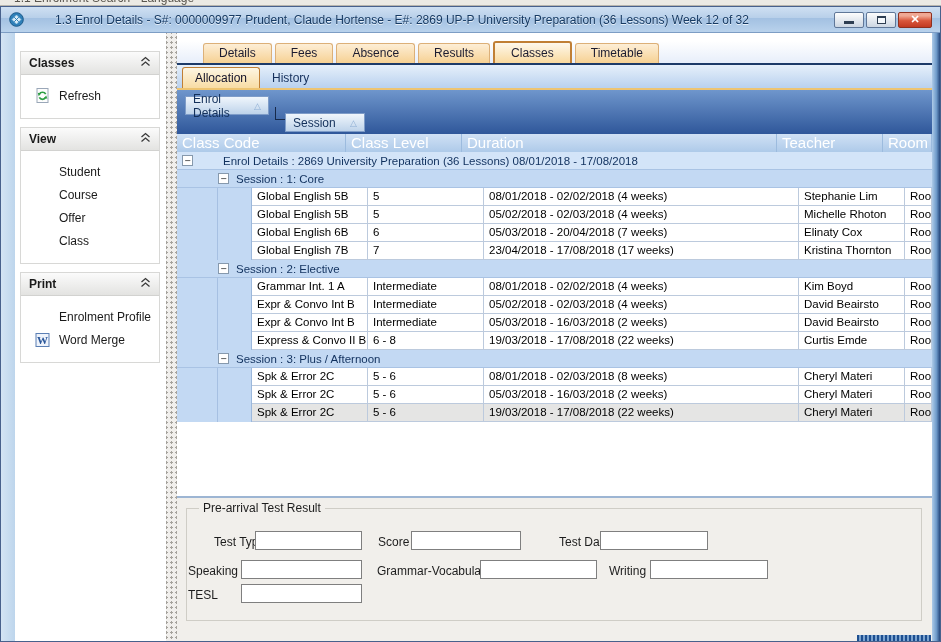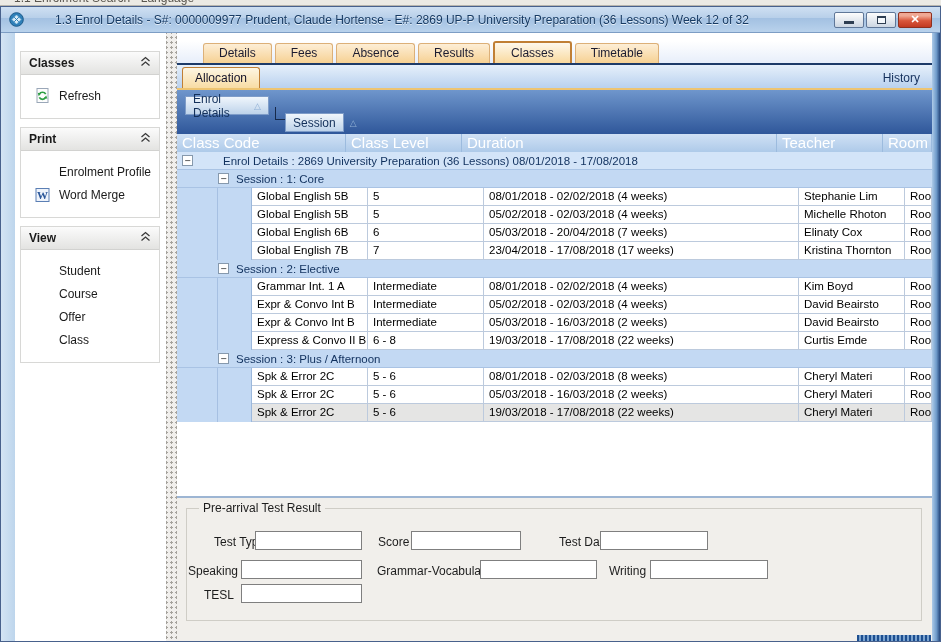--- a/index.html
+++ b/index.html
@@ -40,30 +40,30 @@
   
   .main { flex:1; display:flex; flex-direction:column; background:#fff; padding-top:8px; min-width:0; }
   .right-strip { width:8px; background:linear-gradient(90deg,#aecbe8,#6f9bca 55%,#27497e); }
 
   
   .tabstrip { height:24px; display:flex; align-items:flex-end; padding-left:26px; background:linear-gradient(#ffffff,#e7eefa); border-bottom:2px solid #1c3a68; }
   .tab { font-size:12px; color:#1c1c30; padding:2px 15px 3px; margin-right:3px; border:1px solid #dcb078; border-bottom:none; border-radius:3px 3px 0 0; background:linear-gradient(#fdeed6,#f6d193); cursor:pointer; }
   .tab.active { background:linear-gradient(#fef8ec,#f9d99e); border-color:#c07f35; border-width:2px 2px 0 2px; padding:3px 16px 3px; }
 
   
-  .subtabstrip { height:25px; display:flex; align-items:flex-end; padding-left:5px; background:linear-gradient(#e6f0fb,#b9d1ee); border-bottom:2px solid #edc472;justify-content:space-between; }
+  .subtabstrip { height:25px; display:flex; align-items:flex-end; padding-left:5px; background:linear-gradient(#e6f0fb,#b9d1ee); border-bottom:2px solid #edc472; }
   .subtab { font-size:12px; color:#15305c; padding:3px 12px 3px; cursor:pointer; }
   .subtab.active { background:linear-gradient(#fdf6e3,#f8dca4); border:1px solid #c07f35; border-bottom:none; border-radius:3px 3px 0 0; color:#101028; }
 
   
   .groupby { height:44px; background:linear-gradient(#6f96cc,#2f579a); position:relative; flex:0 0 44px; }
   .gbtn { position:absolute; height:19px; display:flex; align-items:center; padding:0 7px; font-size:12px; color:#13305a; background:linear-gradient(#f0f6fc,#bed3ea); border:1px solid #7e9cc8; cursor:pointer; }
   .gbtn .tri { margin-left:auto; font-size:9px; color:#8fafd4; padding-left:14px; }
   .gb1 { left:8px; top:6px; width:84px; }
-  .gb2 { left:108px; top:23px; width:59px; }
+  .gb2 { left:108px; top:23px; width:80px; }
   .gconn { position:absolute; left:98px; top:17px; width:10px; height:13px; border-left:1px solid #17294a; border-bottom:1px solid #17294a; }
 
   
   .gridhead { height:18px; display:flex; background:linear-gradient(#d0e1f5,#aecae9); color:#ffffff; font-size:15px; flex:0 0 18px; }
   .gh { line-height:17px; padding-left:5px; border-right:1px solid #9cbbde; white-space:nowrap; overflow:hidden; }
   .c0 { width:169px; } .c1 { width:116px; } .c2 { width:315px; } .c3 { width:106px; } .c4 { flex:1; min-width:0; }
   .gridbody { flex:1; background:#fff; overflow:hidden; font-size:11.5px; }
   .grow { height:18px; display:flex; align-items:center; color:#11315e; border-bottom:1px solid #a9c3e4; cursor:pointer; white-space:nowrap; }
   .grow.l0 { background:#d3e4f8; padding-left:5px; }
   .grow.l1 { background:#c3d9f3; padding-left:41px; }
@@ -129,62 +129,62 @@
                   <polygon points="3.2,4.8 6.5,5.6 4.2,8.2" fill="#2e9e44"></polygon>
                   <path d="M4.8 9.4 A3.6 3.6 0 0 0 11.2 9.4" fill="none" stroke="#2e9e44" stroke-width="1.7"></path>
                   <polygon points="12.8,10.8 9.5,10 11.8,7.4" fill="#2e9e44"></polygon>
                 </svg></div>
               <div class="">Refresh</div>
             </div>
           </div>
         </div>
         <div class="spanel">
           <div class="spanel-h">
+            <div class="" style="display: inline;">View</div>
+            <div class="chev"><svg width="11" height="11" viewBox="0 0 11 11">
+                <path d="M1.5 5 L5.5 1.5 L9.5 5 M1.5 9.5 L5.5 6 L9.5 9.5" fill="none" stroke="#3a3a3a" stroke-width="1.3"></path>
+              </svg></div>
+          </div>
+          <div class="spanel-b">
+            <div class="sitem">
+              <div class="sicon"></div>
+              <div class="">Student</div>
+            </div>
+            <div class="sitem">
+              <div class="sicon"></div>
+              <div class="">Course</div>
+            </div>
+            <div class="sitem">
+              <div class="sicon"></div>
+              <div class="">Offer</div>
+            </div>
+            <div class="sitem">
+              <div class="sicon"></div>
+              <div class="">Class</div>
+            </div>
+          </div>
+        </div>
+        <div class="spanel">
+          <div class="spanel-h">
             <div class="" style="display: inline;">Print</div>
             <div class="chev"><svg width="11" height="11" viewBox="0 0 11 11">
                 <path d="M1.5 5 L5.5 1.5 L9.5 5 M1.5 9.5 L5.5 6 L9.5 9.5" fill="none" stroke="#3a3a3a" stroke-width="1.3"></path>
               </svg></div>
           </div>
           <div class="spanel-b">
             <div class="sitem">
               <div class="sicon"></div>
               <div class="">Enrolment Profile</div>
             </div>
             <div class="sitem">
               <div class="sicon"><svg width="17" height="16" viewBox="0 0 16 16">
                   <rect x="1.5" y="1.5" width="13" height="13" fill="#eef3fb" stroke="#5b7fb4"></rect>
                   <text x="8" y="12" font-size="11" font-weight="bold" fill="#2b579a" text-anchor="middle" font-family="Liberation Serif,serif">W</text>
                 </svg></div>
               <div class="">Word Merge</div>
-            </div>
-          </div>
-        </div>
-        <div class="spanel">
-          <div class="spanel-h">
-            <div class="" style="display: inline;">View</div>
-            <div class="chev"><svg width="11" height="11" viewBox="0 0 11 11">
-                <path d="M1.5 5 L5.5 1.5 L9.5 5 M1.5 9.5 L5.5 6 L9.5 9.5" fill="none" stroke="#3a3a3a" stroke-width="1.3"></path>
-              </svg></div>
-          </div>
-          <div class="spanel-b">
-            <div class="sitem">
-              <div class="sicon"></div>
-              <div class="">Student</div>
-            </div>
-            <div class="sitem">
-              <div class="sicon"></div>
-              <div class="">Course</div>
-            </div>
-            <div class="sitem">
-              <div class="sicon"></div>
-              <div class="">Offer</div>
-            </div>
-            <div class="sitem">
-              <div class="sicon"></div>
-              <div class="">Class</div>
             </div>
           </div>
         </div>
       </div>
 
     <div class="splitter"></div>
 
     <div class="main">
       <div class="tabstrip" id="tabstrip">
           <div class="tab">Details</div>
@@ -336,21 +336,21 @@
         <div class="flabel" style="left:382px;top:37px;">Test Date</div>
         <input class="finput" style="left: 423px; top: 33px; width: 108px;" value="">
 
         <div class="flabel" style="left:11px;top:66px;">Speaking</div>
         <input class="finput" style="left: 64px; top: 62px; width: 121px;" value="">
         <div class="flabel" style="left:200px;top:66px;">Grammar-Vocabulary</div>
         <input class="finput" style="left: 303px; top: 62px; width: 117px;" value="">
         <div class="flabel" style="left:432px;top:66px;">Writing</div>
         <input class="finput" style="left: 473px; top: 62px; width: 118px;" value="">
 
-        <div class="flabel" style="left:11px;top:90px;margin-left:16px;">TESL</div>
+        <div class="flabel" style="left:11px;top:90px;">TESL</div>
         <input class="finput" style="left: 64px; top: 86px; width: 121px;" value="">
 
         <div class="grip"></div>
       </div>
     </div>
 
     <div class="right-strip"></div>
   </div>
 </div>
 

